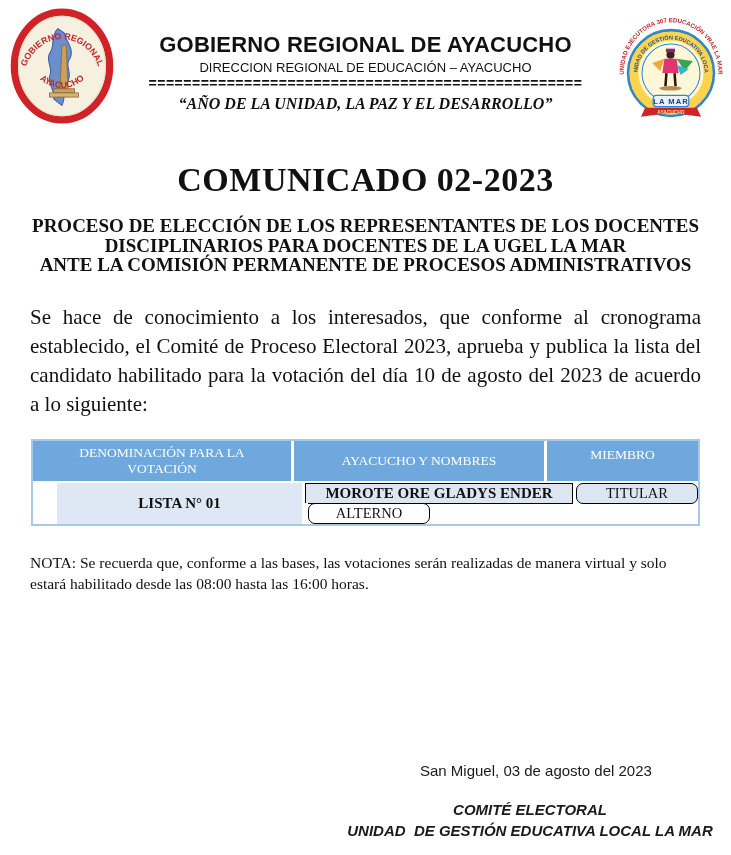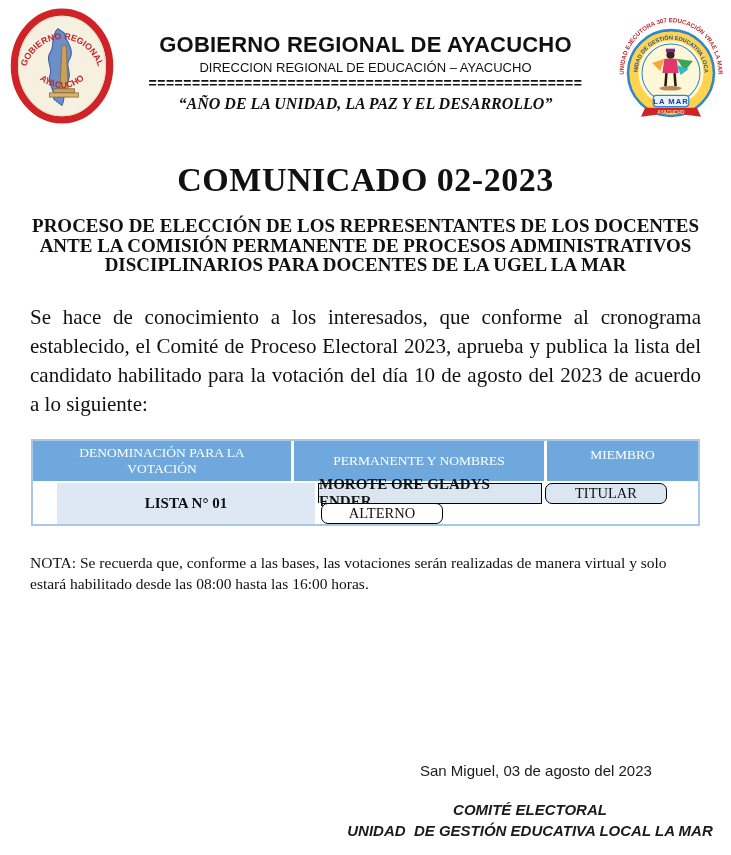--- a/index.html
+++ b/index.html
@@ -32,21 +32,21 @@
   .th.c2 { width:250px; }
   .th.c3 { width:151px; align-items:flex-start; padding-top:6px; }
   .gapv { width:3px; background:#fff; }
   .t-body { display:flex; margin-top:2px;padding-left:24px; }
   .td-lista { width:258px; background:#dee8f4; display:flex; align-items:center; justify-content:center;
               font-weight:bold; font-size:15px; }
   .rows { display:flex; flex-direction:column; }
   .t-row { display:flex; }
   .td { border:1.5px solid #000; height:21.5px; display:flex; align-items:center; justify-content:center; }
   .t-row.r2 { margin-top:-1.5px; }
-  .td.name   { width:224px; font-weight:bold; font-size:15px; }
+  .td.name   { width:268px; font-weight:bold; font-size:15px; }
   .td.member { width:122px; font-size:14.5px;border-radius:7px; }
   .t-row.r1 .td { background:#dce6f1; }
   .t-row.r2 .td { background:#ffffff; }
   
   .note { margin:26px 30px 0 30px; font-size:15.5px; line-height:21px; }
   
   .date-line { position:absolute; top:762px; left:420px;
                font-family:"Liberation Sans","DejaVu Sans",sans-serif; font-size:15px; color:#1a1a1a; }
   .signature { position:absolute; top:799px; left:340px; width:380px; text-align:center;
                font-family:"Liberation Sans","DejaVu Sans",sans-serif; font-weight:bold; font-style:italic;
@@ -118,32 +118,32 @@
           <textPath href="#rg-ring" startOffset="50%" text-anchor="middle">UNIDAD DE GESTIÓN EDUCATIVA LOCAL</textPath>
         </text>
       </svg>
     </div>
   </div>
 
   <div class="doc-title">COMUNICADO 02-2023</div>
 
   <div class="subtitle">
     <div>PROCESO DE ELECCIÓN DE LOS REPRESENTANTES DE LOS DOCENTES</div>
+    <div>DISCIPLINARIOS PARA DOCENTES DE LA UGEL LA MAR</div>
     <div>ANTE LA COMISIÓN PERMANENTE DE PROCESOS ADMINISTRATIVOS</div>
-    <div>DISCIPLINARIOS PARA DOCENTES DE LA UGEL LA MAR</div>
   </div>
 
   <p class="body-par">Se hace de conocimiento a los interesados, que conforme al cronograma establecido, el Comité de Proceso Electoral 2023, aprueba y publica la lista del candidato habilitado para la votación del día 10 de agosto del 2023 de acuerdo a lo siguiente:</p>
 
   <div class="vote-table">
     <div class="t-header">
       <div class="th c1">DENOMINACIÓN PARA LA
 VOTACIÓN</div>
       <div class="gapv"></div>
-      <div class="th c2">PERMANENTE Y NOMBRES</div>
+      <div class="th c2">AYACUCHO Y NOMBRES</div>
       <div class="gapv"></div>
       <div class="th c3">MIEMBRO</div>
     </div>
     <div class="t-body">
       <div class="td-lista">LISTA N° 01</div>
       <div class="gapv"></div>
       <div class="rows">
         <div class="t-row r1">
           <div class="td name">MOROTE ORE GLADYS ENDER</div>
           <div class="gapv"></div>

